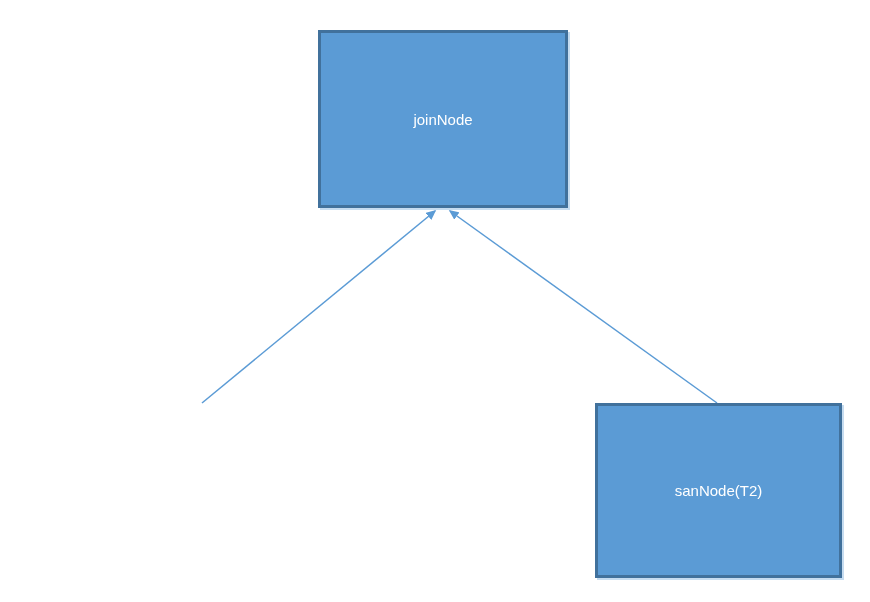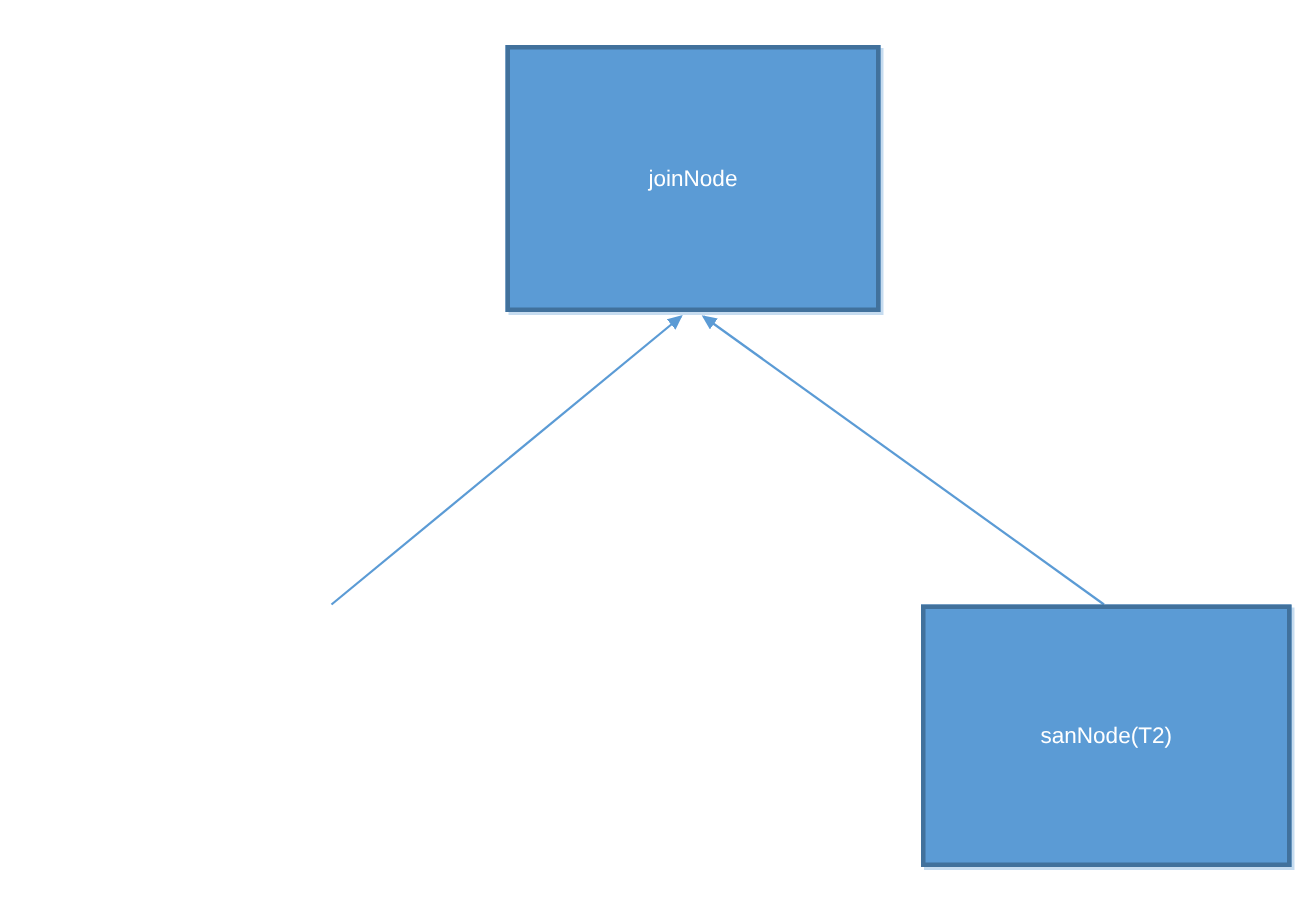--- a/index.html
+++ b/index.html
@@ -13,21 +13,21 @@
   html,body{width:870px;height:602px;}
   body{
     background:var(--bg);
     font-family:"Liberation Sans", sans-serif;
     position:relative;
     overflow:hidden;
   }
   .canvas{
     position:absolute;
     left:0;top:0;
-    width:700px;height:602px;margin-left:19px;
+    width:700px;height:602px;
   }
   .connectors{
     position:absolute;
     left:0;top:0;
     width:870px;height:602px;
   }
   .connectors line{
     stroke:var(--connector);
     stroke-width:1.5;
   }

